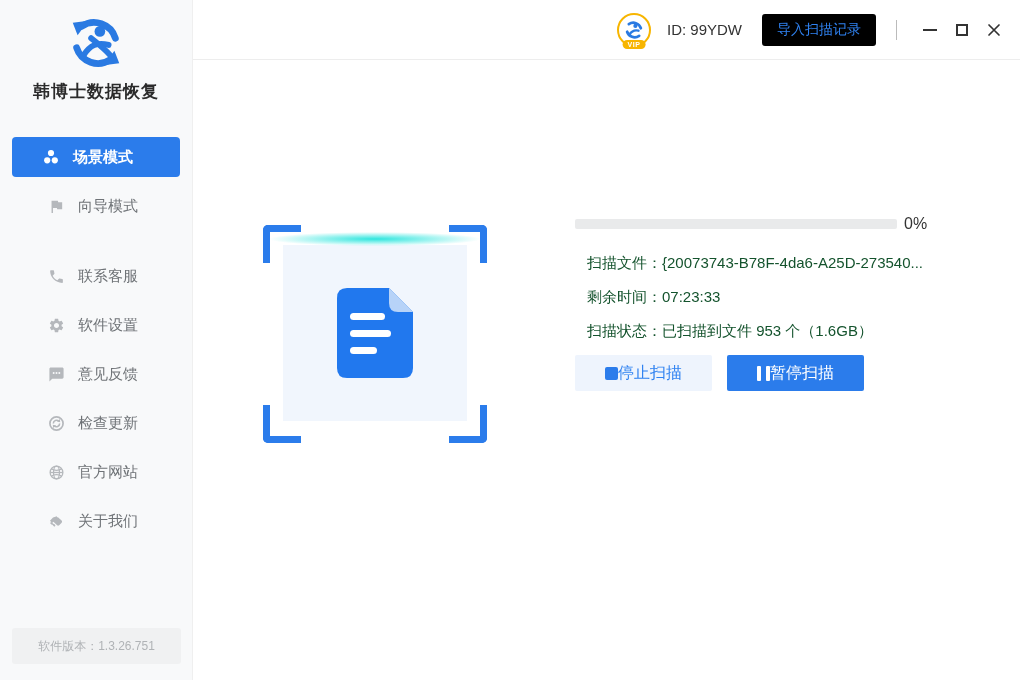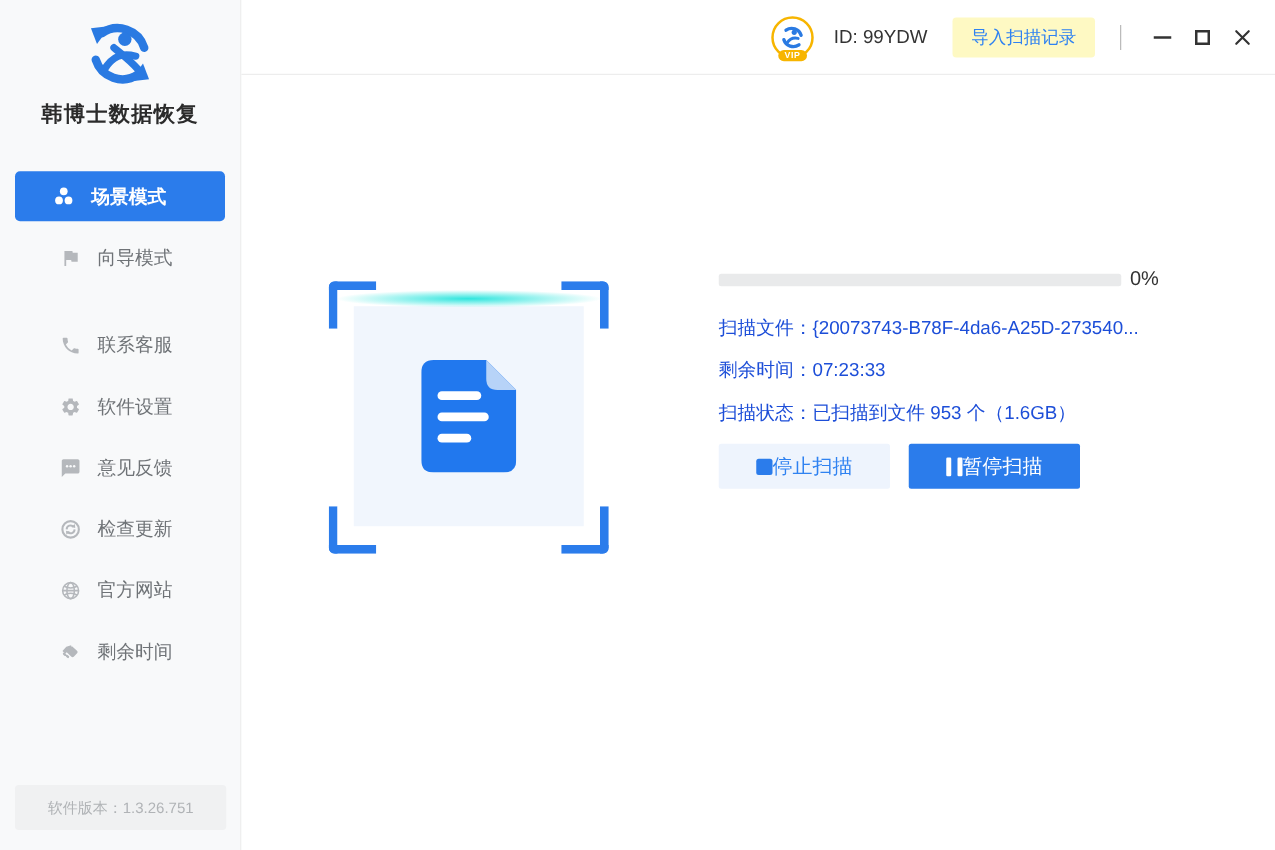--- a/index.html
+++ b/index.html
@@ -23,21 +23,21 @@
 
   
   .main { flex:1; display:flex; flex-direction:column; background:#fff; }
   .titlebar { height:60px; display:flex; align-items:center; justify-content:flex-end;
     padding-right:13px; gap:16px; border-bottom:1px solid #ededed; background:#fff; }
   .avatar { position:relative; width:34px; height:34px; border:2px solid #f7b500; border-radius:50%;
     background:#fff; display:flex; align-items:center; justify-content:center; cursor:pointer; }
   .vip { position:absolute; bottom:-4px; left:50%; transform:translateX(-50%); background:#f7b500; color:#fff;
     font-size:7px; font-weight:bold; padding:1px 5px; border-radius:6px; letter-spacing:.5px; }
   .uid { font-size:15px; color:#333; margin-right:4px; }
-  .import-btn { border:none; background:#fef9c3; color:#2f82f1; font-size:14px; height:32px; padding:0 15px;
+  .import-btn { border:none; background:#000000; color:#2f82f1; font-size:14px; height:32px; padding:0 15px;
     border-radius:3px; cursor:pointer; font-family:Liberation Serif, serif; }
   .tb-divider { width:1px; height:20px; background:#bbb; margin:0 4px; }
   .win-controls { display:flex; align-items:center; gap:6px; }
   .win-btn { width:26px; height:26px; border:none; background:transparent; display:flex; align-items:center;
     justify-content:center; cursor:pointer; }
   .ic-min { width:14px; height:2px; background:#333; display:block; }
   .ic-max { width:12px; height:12px; border:2px solid #333; display:block; }
 
   
   .content { position:relative; flex:1; }
@@ -53,21 +53,21 @@
     background:radial-gradient(ellipse closest-side at 50% 50%, rgba(36,228,220,.95), rgba(36,228,220,0)); }
 
   
   .info-col { position:absolute; left:382px; top:155px; width:420px; }
   .progress-row { display:flex; align-items:center; }
   .progress-track { width:322px; height:10px; background:#e9eaeb; border-radius:2px; overflow:hidden; }
   .progress-fill { height:100%; width:0; background:#2b7ceb; }
   .progress-label { font-size:16px; color:#333; margin-left:7px; }
   .status-title { margin-top:24px; font-size:17px; color:#333; line-height:23px; }
   .details { margin-top:20px; }
-  .detail-row { font-size:15px; color:#1d4ed8; line-height:20px; margin-bottom:14px; white-space:nowrap; }
+  .detail-row { font-size:15px; color:#14532d; line-height:20px; margin-bottom:14px; white-space:nowrap;margin-left:12px; }
   .btn-row { margin-top:13px; display:flex; gap:15px; }
   .btn { height:36px; width:137px; border:none; border-radius:2px; font-size:16px; font-family:inherit;
     display:inline-flex; align-items:center; justify-content:center; cursor:pointer; }
   .btn-stop { background:#eef4fd; color:#2f82f1; }
   .stop-icon { width:13px; height:13px; background:#2b7ceb; border-radius:2px; display:block; }
   .btn-pause { background:#2b7ceb; color:#fff;align-items:center; }
   .pause-icon { display:flex; gap:5px; }
   .pause-icon i { display:block; width:4px; height:15px; background:#fff; border-radius:1px; }
 </style>
 </head>
@@ -167,21 +167,21 @@
         <span class="nav-label">官方网站</span>
       </div>
       <div class="nav-item">
         <span class="nav-icon">
           <svg width="17" height="17" viewBox="0 0 24 24" fill="#b5b8bc">
               <path d="M12.6 4.6L7.1 6.3 2.8 10.9l3 3.2 1.8-1.6 5.3 4.9c.8.8 2.1.7 2.9-.1l3.5-3.7c.8-.8.7-2.1-.1-2.9l-4.7-4.3c-.5-.4-1.2-.6-1.9-.4z"></path>
               <rect x="3" y="13.5" width="4.4" height="2.6" rx="1.3" transform="rotate(42 5.2 14.8)"></rect>
               <rect x="6.2" y="15.8" width="4.4" height="2.6" rx="1.3" transform="rotate(42 8.4 17.1)"></rect>
             </svg>
         </span>
-        <span class="nav-label">剩余时间</span>
+        <span class="nav-label">关于我们</span>
       </div>
     </nav>
 
     <div class="version-badge">软件版本：1.3.26.751</div>
   </aside>
 
   <div class="main">
     <header class="titlebar">
       <div class="avatar">
         <svg width="22" height="22" viewBox="0 0 64 64">

